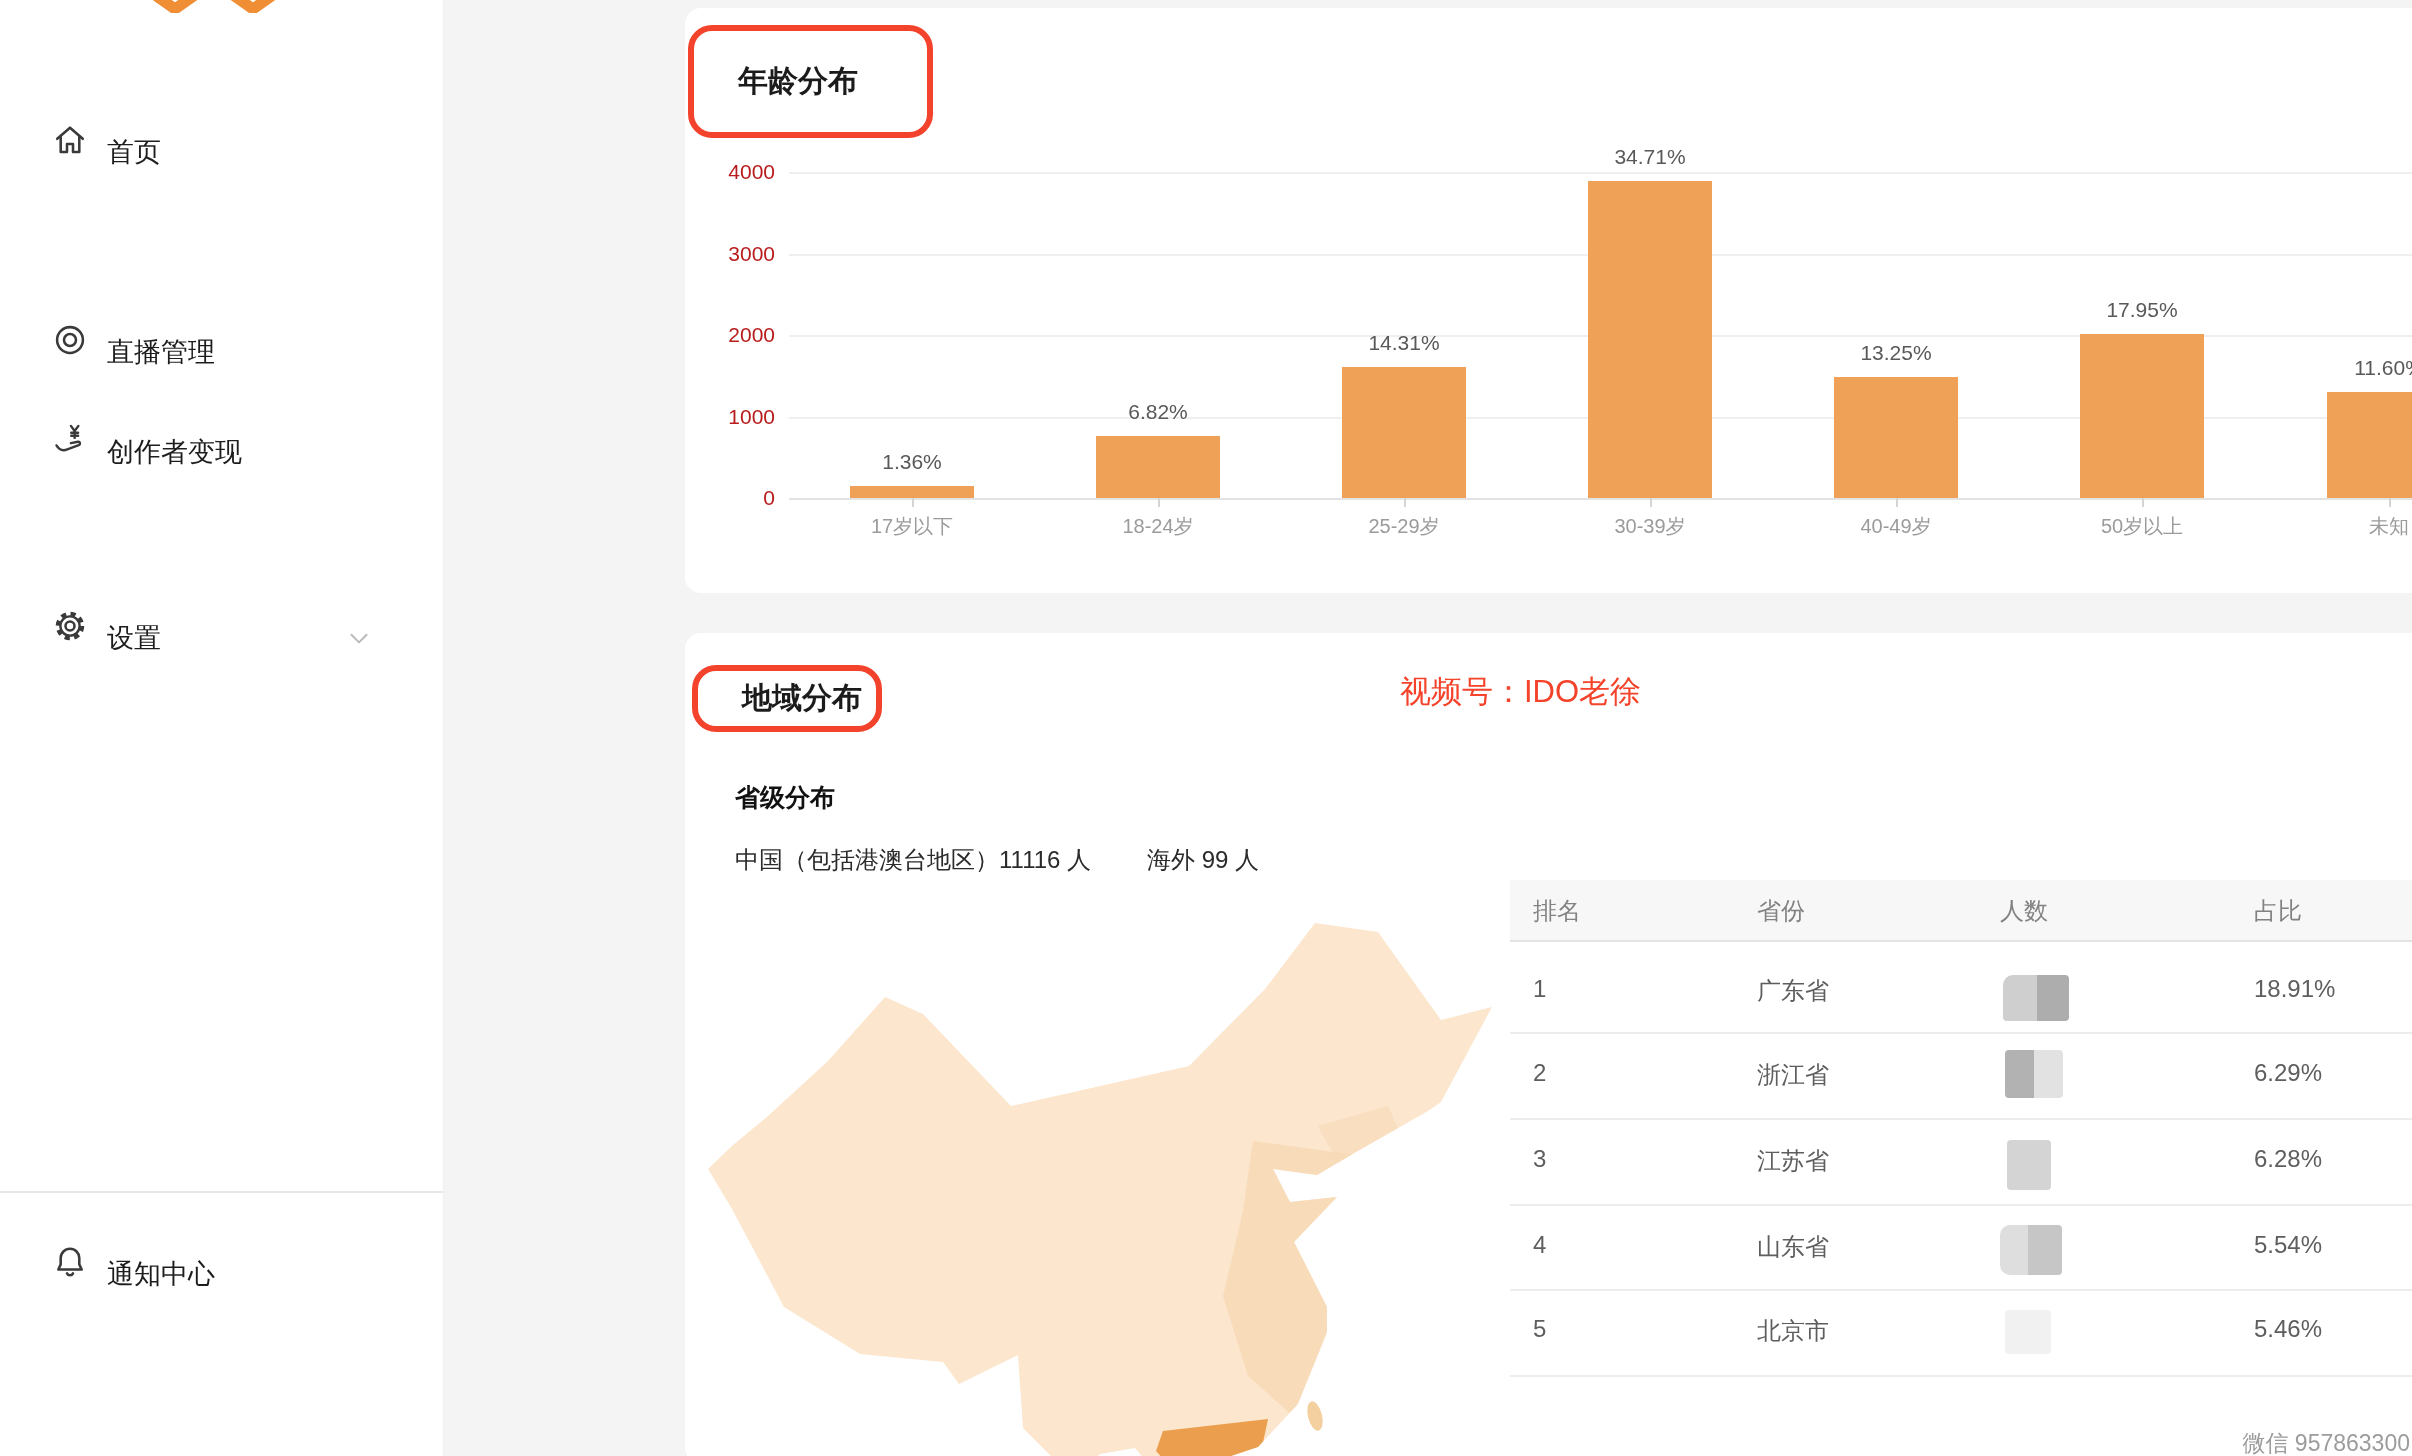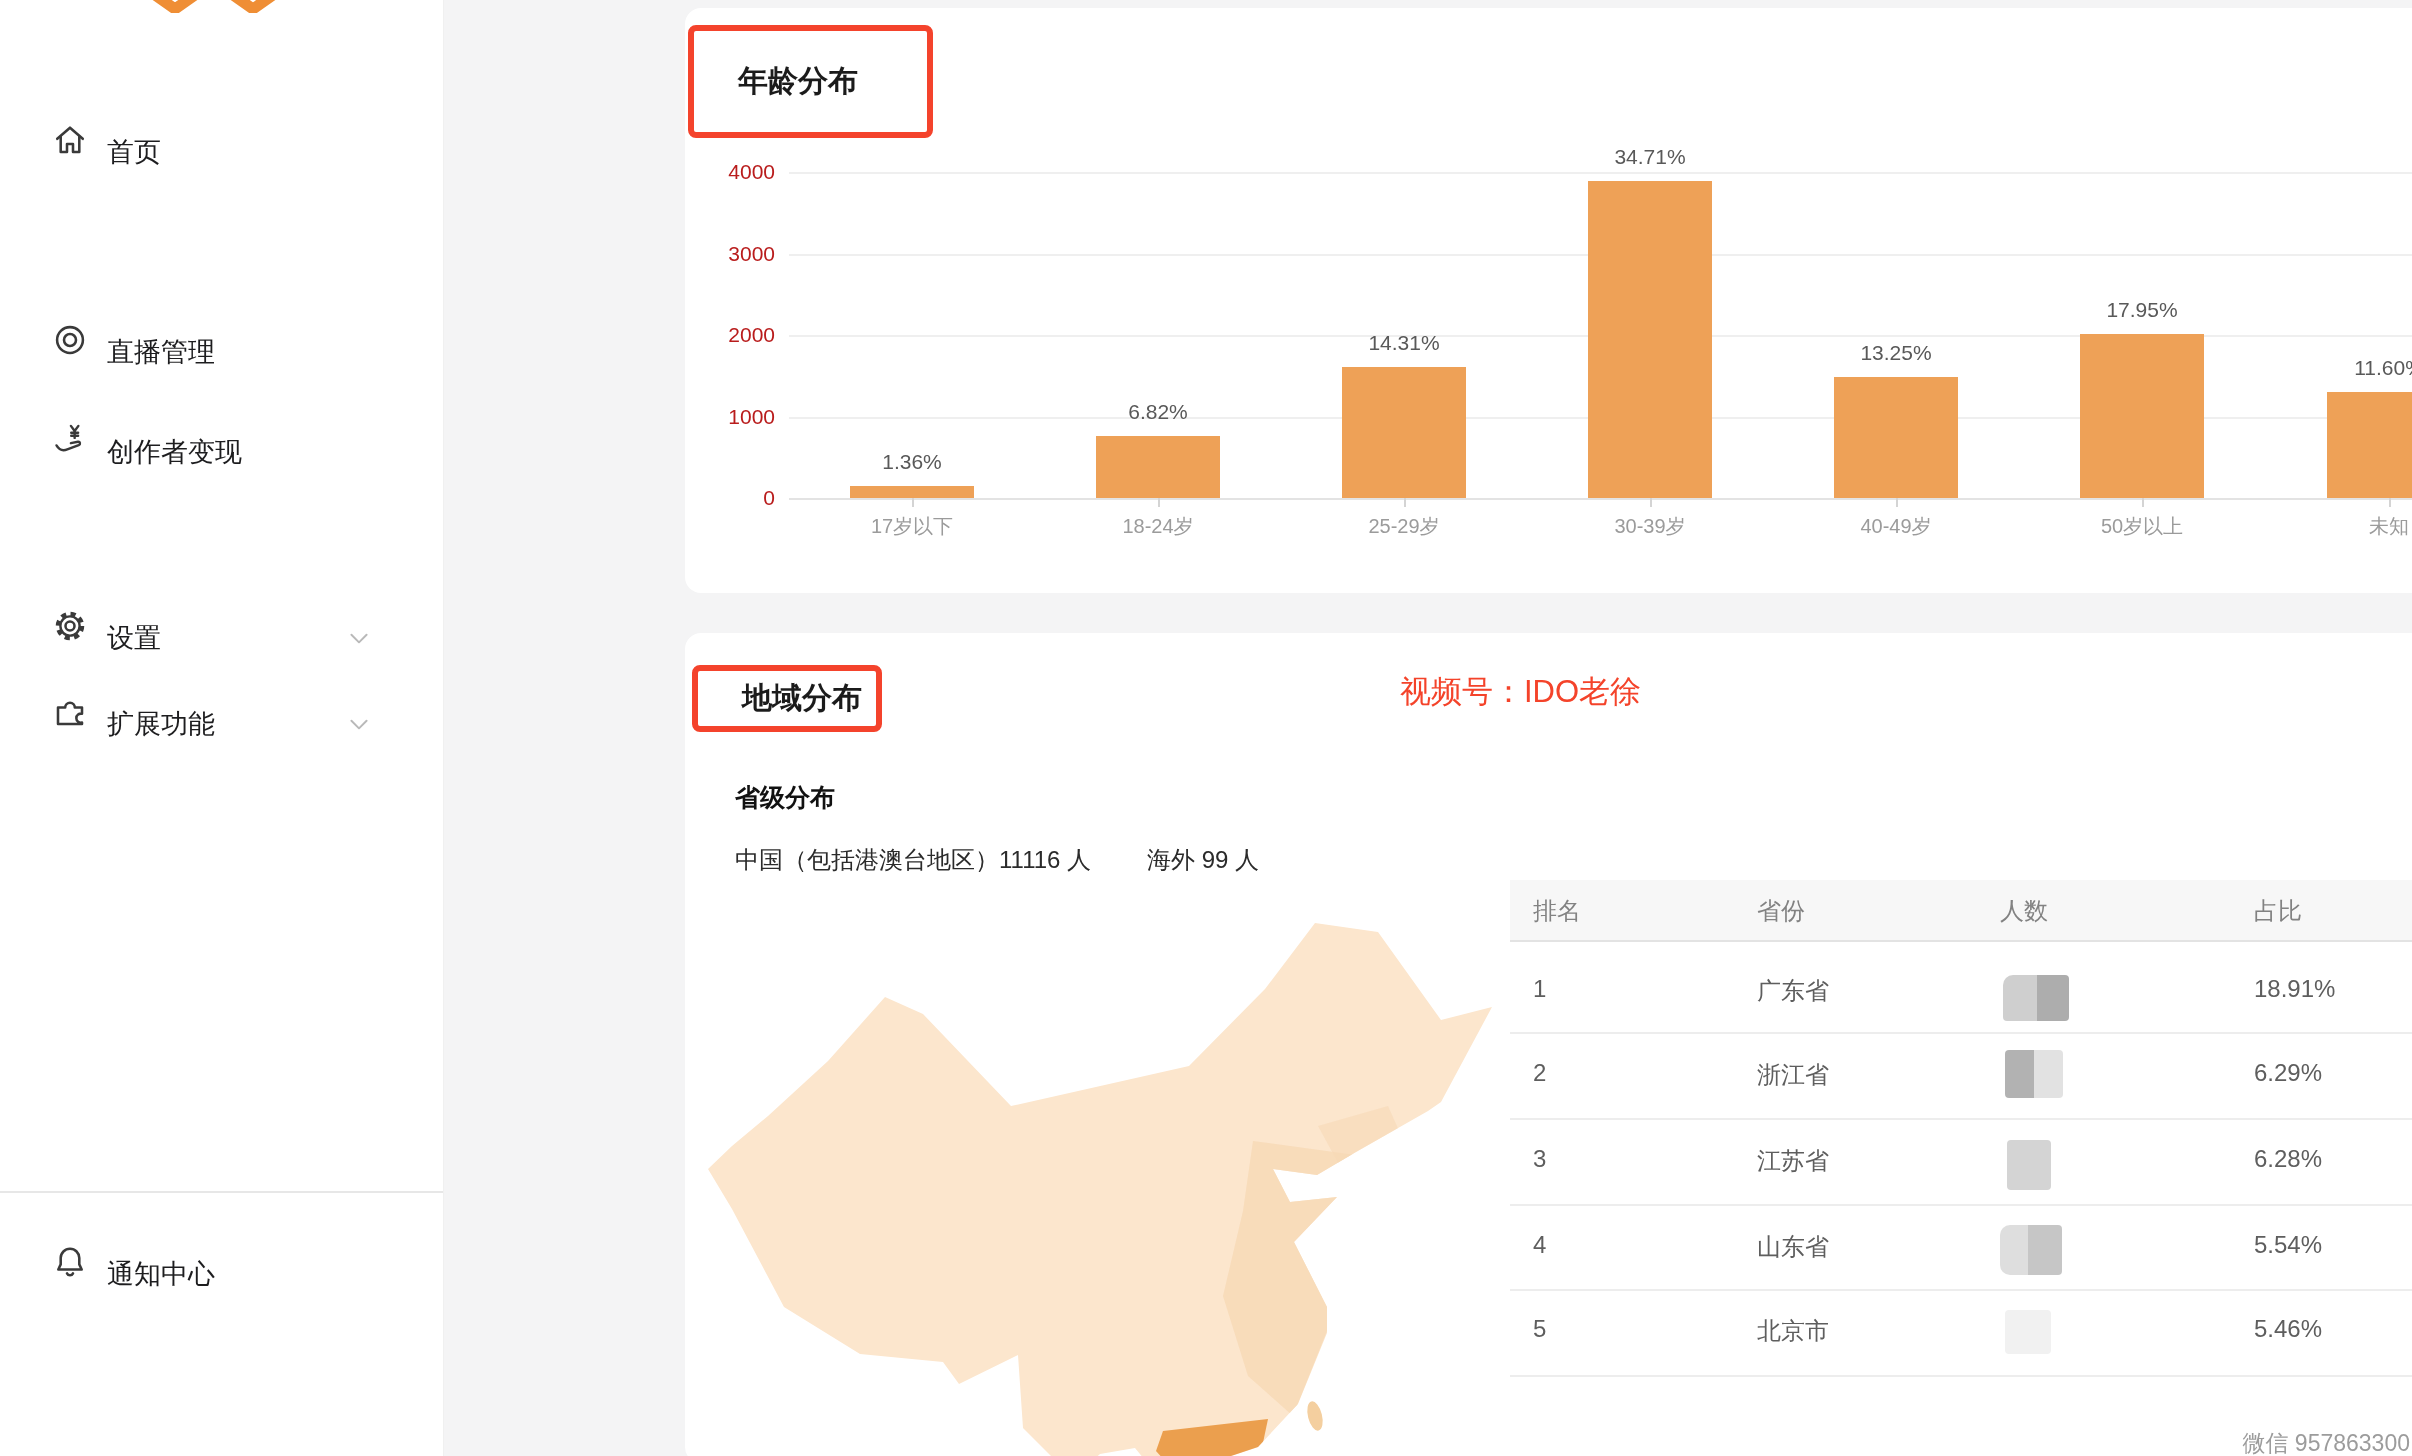--- a/index.html
+++ b/index.html
@@ -12,21 +12,21 @@
   .side-icon{left:52px;width:36px;height:36px;}
   .side-label{left:107px;top:50%;transform:translateY(-50%);font-size:27px;color:#1d1d1f;white-space:nowrap;}
   .side-chevron{left:346px;top:50%;transform:translateY(-50%);width:26px;height:26px;}
   .divider{left:0;width:443px;height:0;border-top:2px solid #e7e7e7;}
   .avatar{left:42px;width:50px;height:50px;border-radius:50%;overflow:hidden;}
   .acct-name{left:107px;top:50%;transform:translateY(-50%);font-size:29px;font-weight:500;color:#141414;}
   
   .card{background:#ffffff;border-radius:16px;}
   #card-age{left:685px;top:8px;width:1760px;height:585px;}
   #card-region{left:685px;top:633px;width:1760px;height:830px;}
-  .red-box{border:6px solid #f4432c;border-radius:8px;display:flex;align-items:center;box-sizing:border-box;}
+  .red-box{border:6px solid #f4432c;border-radius:24px;display:flex;align-items:center;box-sizing:border-box;}
   .card-title{font-size:30px;font-weight:600;color:#1b1b1b;padding-left:44px;white-space:nowrap;}
   
   .gridline{left:104px;width:1656px;height:0;border-top:2px solid #efefef;}
   .gridline.axis{border-top:2px solid #e3e3e3;}
   .ytick{left:0;width:90px;text-align:right;font-size:21px;color:#b91c1c;line-height:26px;}
   .bar{background:#eea157;}
   .pct-label{font-size:21px;color:#595959;text-align:center;white-space:nowrap;}
   .cat-label{top:505px;font-size:20px;color:#9b9b9b;text-align:center;white-space:nowrap;}
   .xtick{width:0;height:9px;border-left:2px solid #d4d4d4;top:490px;}
   
@@ -97,29 +97,20 @@
           <circle cx="12" cy="12" r="6.4" stroke-width="1.6"></circle>
           <circle cx="12" cy="12" r="3" stroke-width="1.7"></circle>
         </g>
       </svg>
       <div class="abs side-label">设置</div>
       <svg class="abs side-chevron" viewBox="0 0 24 24">
         <path d="M5 9 L12 16 L19 9" fill="none" stroke="#b9b9b9" stroke-width="1.8" stroke-linecap="round" stroke-linejoin="round"></path>
       </svg>
     </div>
 
-    <div class="abs side-item" style="top:694px;">
-      <svg class="abs side-icon" viewBox="0 0 24 24">
-        <path d="M4 20 V9 H8.8 A3.2 3.2 0 1 1 15.2 9 H20 V13.2 A3 3 0 1 0 20 19 V20 Z" fill="none" stroke="#3a3a3a" stroke-width="1.7" stroke-linejoin="round"></path>
-      </svg>
-      <div class="abs side-label">扩展功能</div>
-      <svg class="abs side-chevron" viewBox="0 0 24 24">
-        <path d="M5 9 L12 16 L19 9" fill="none" stroke="#b9b9b9" stroke-width="1.8" stroke-linecap="round" stroke-linejoin="round"></path>
-      </svg>
-    </div>
 
     <div class="abs divider" style="top:1191px;"></div>
 
     <div class="abs side-item" style="top:1244px;">
       <svg class="abs side-icon" viewBox="0 0 24 24">
         <g fill="none" stroke="#3a3a3a" stroke-width="1.7" stroke-linecap="round" stroke-linejoin="round">
           <path d="M12 3.2 A6.2 6.2 0 0 1 18.2 9.4 V13.6 L19.8 17 H4.2 L5.8 13.6 V9.4 A6.2 6.2 0 0 1 12 3.2 Z"></path>
           <path d="M10 19.6 A2.2 2.2 0 0 0 14 19.6"></path>
         </g>
       </svg>

